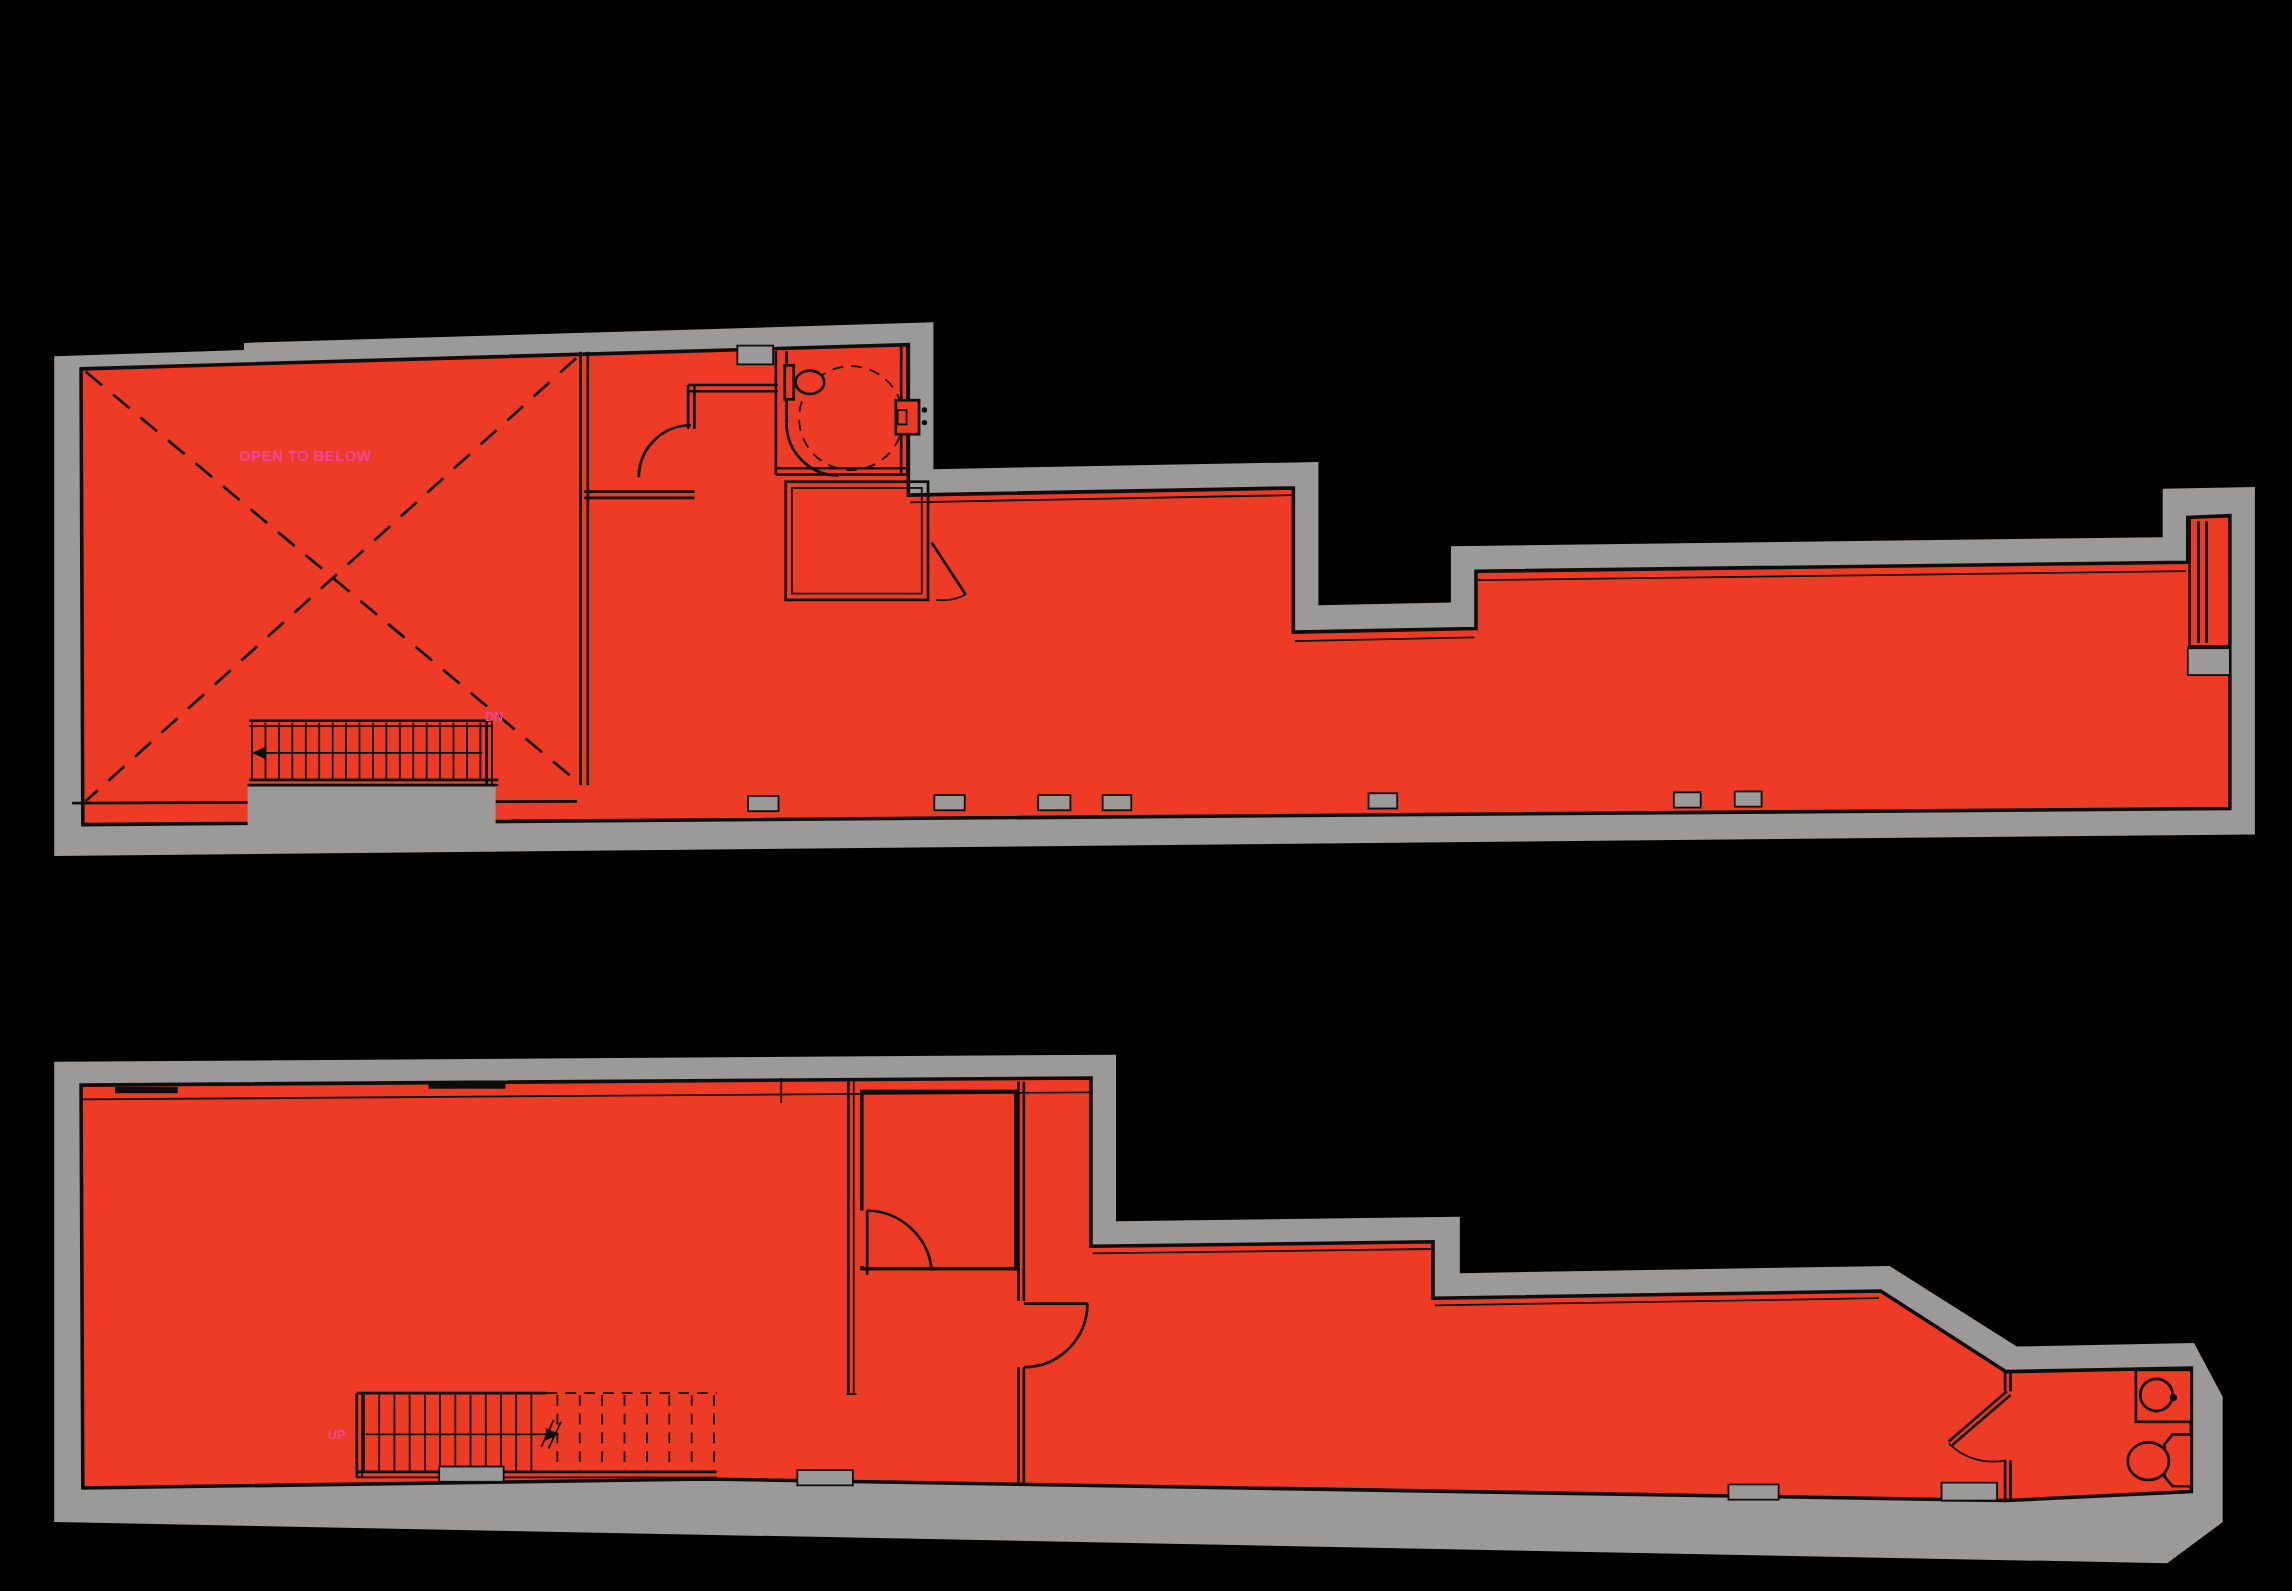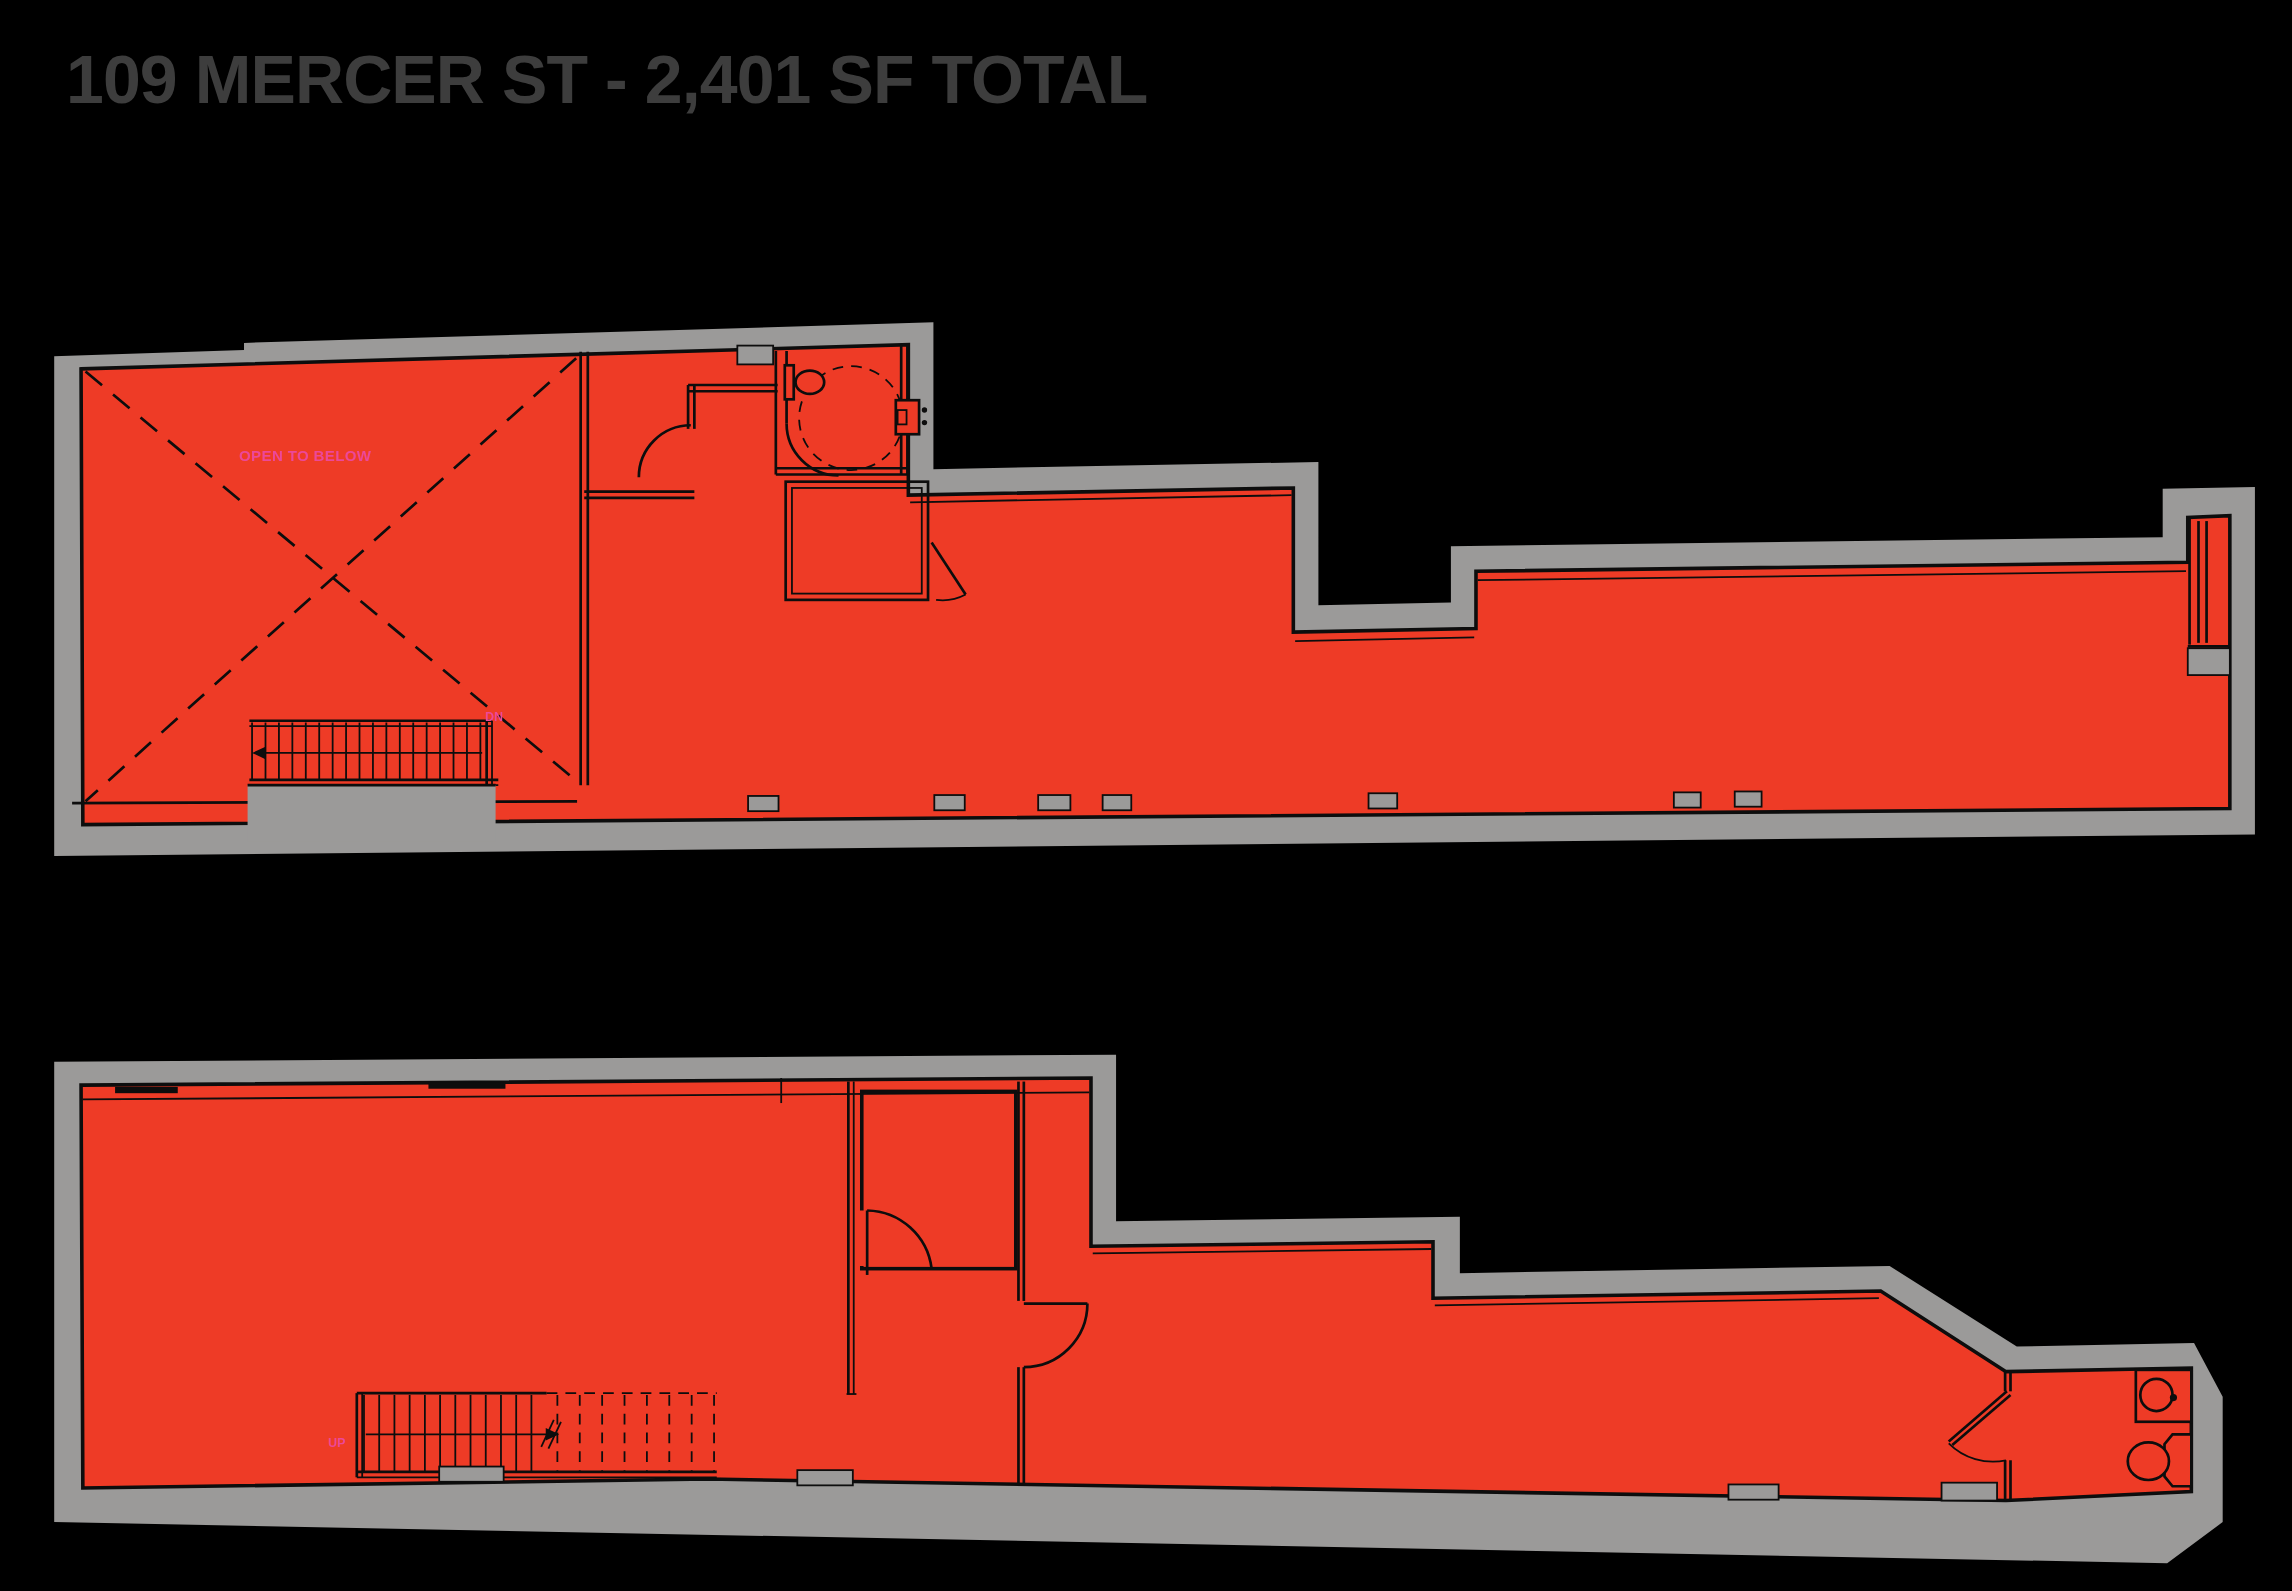--- a/index.html
+++ b/index.html
@@ -12,40 +12,39 @@
   .page{position:relative;width:2293px;height:1591px;background:#000;overflow:hidden;
         font-family:"Liberation Sans", sans-serif;}
   .title{position:absolute;left:66px;font-weight:bold;font-size:68px;line-height:1;
          color:var(--title-gray);letter-spacing:-0.9px;white-space:nowrap;}
   .title.building{top:45px;}
   .title.ground{top:227px;}
   .title.basement{top:957px;}
   .anno{position:absolute;font-weight:bold;color:#ec4899;white-space:nowrap;}
   .anno.open-below{left:239px;top:447px;font-size:15px;letter-spacing:0.4px;}
   .anno.dn{left:485px;top:710px;font-size:12.5px;text-align:right;}
-  .anno.up{left:328px;top:1428px;font-size:12.5px;margin-top:8px;}
+  .anno.up{left:328px;top:1428px;font-size:12.5px;}
   svg{position:absolute;left:0;top:0;}
   .wall{fill:var(--wall-gray);stroke:none;}
   .unit{fill:var(--fill-red);stroke:var(--line);stroke-width:4;}
   .ln{stroke:var(--line);stroke-width:3;fill:none;}
   .ln4{stroke:var(--line);stroke-width:4;fill:none;}
   .ln2{stroke:var(--line);stroke-width:2;fill:none;}
   .dash{stroke-dasharray:24 16;}
   .dashsm{stroke-dasharray:12 9;}
   .grayblock{fill:var(--wall-gray);stroke:var(--line);stroke-width:2;}
   .fixture{fill:var(--fill-red);stroke:var(--line);stroke-width:3;}
   .blk{fill:var(--line);}
   .redpatch{fill:var(--fill-red);stroke:none;}
 </style>
 </head>
 <body>
 
 <div class="page">
 
-  <div class="title building">109 MERCER ST - 2,401 SF TOTAL</div>
 
   <svg width="2293" height="1591" viewBox="0 0 2560 1777">
 
     <g>
       <polygon class="wall" points="60,398 272,391 272,383 1042,360 1042,524 1472,516 1472,676 1620,673 1620,610 2415,600 2415,546 2518,544 2518,932 60,956"></polygon>
       <polygon class="unit" points="90,412 1014,385 1014,553 1444,545 1444,706 1648,702 1648,638 2443,628 2443,578 2490,576 2490,903 92,921"></polygon>
 
       <g>
         <line class="ln dash" x1="95" y1="415" x2="643" y2="872"></line>
         <line class="ln dash" x1="643" y1="400" x2="95" y2="895"></line>

